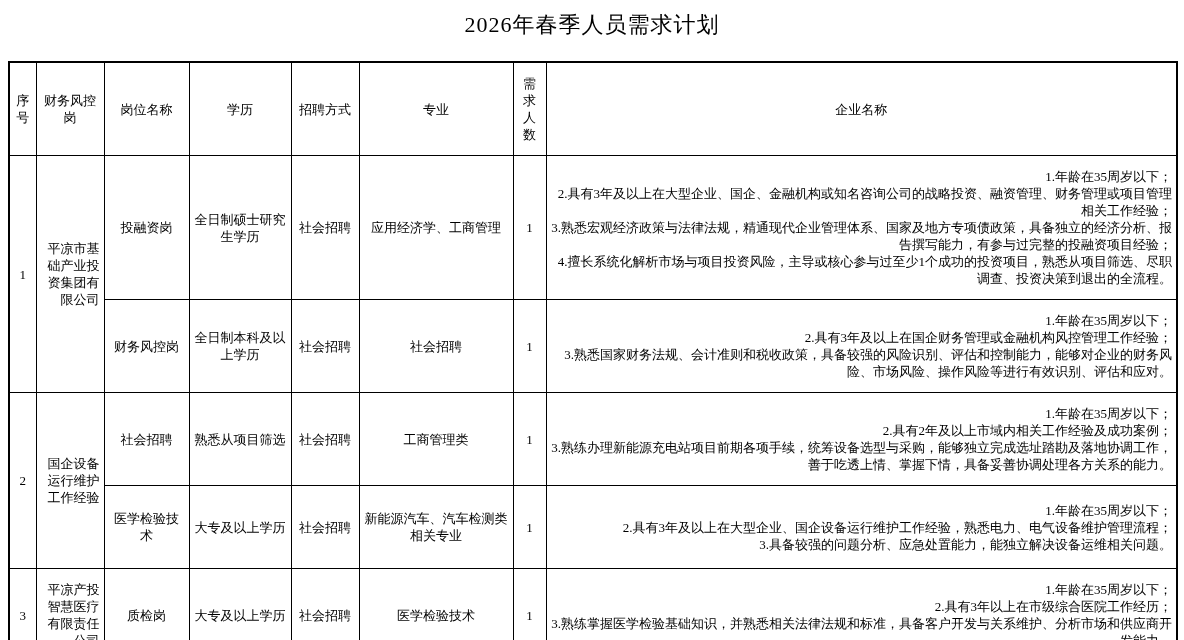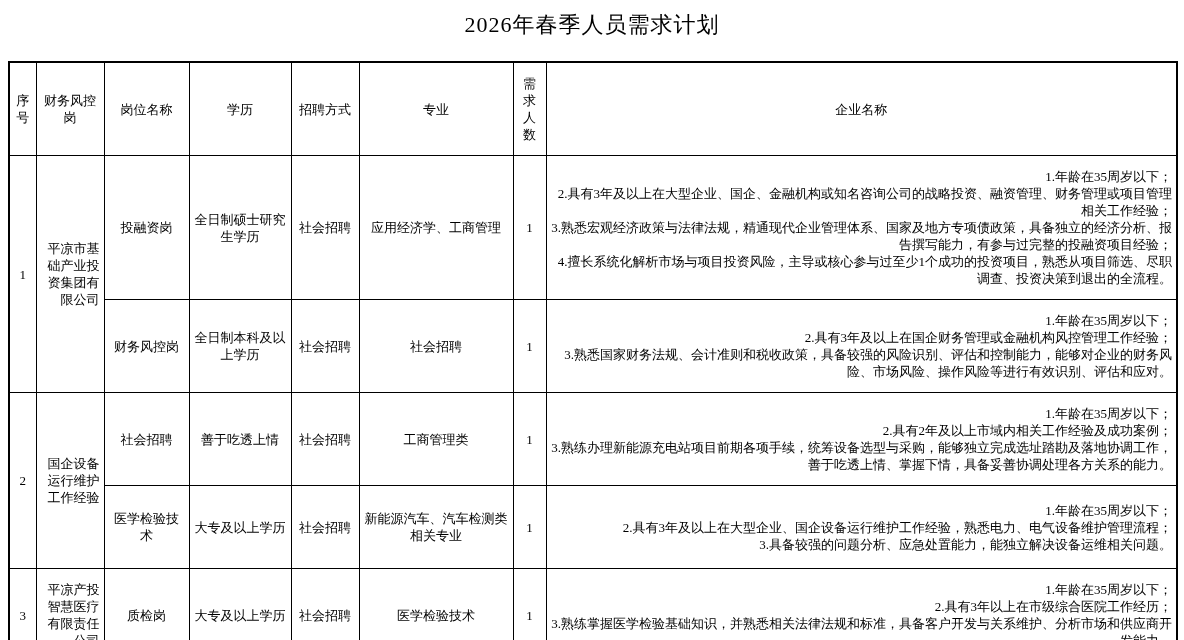--- a/index.html
+++ b/index.html
@@ -99,21 +99,21 @@
       <td class="c">社会招聘</td>
       <td class="c">1</td>
       <td class="req">1.年龄在35周岁以下；
 2.具有3年及以上在国企财务管理或金融机构风控管理工作经验；
 3.熟悉国家财务法规、会计准则和税收政策，具备较强的风险识别、评估和控制能力，能够对企业的财务风险、市场风险、操作风险等进行有效识别、评估和应对。</td>
     </tr>
     <tr class="h-r3">
       <td class="c" rowspan="2">2</td>
       <td class="company" rowspan="2">国企设备运行维护工作经验</td>
       <td class="c">社会招聘</td>
-      <td class="c">善于吃透上情</td>
+      <td class="c">熟悉从项目筛选</td>
       <td class="c">社会招聘</td>
       <td class="c">工商管理类</td>
       <td class="c">1</td>
       <td class="req">1.年龄在35周岁以下；
 2.具有2年及以上市域内相关工作经验及成功案例；
 3.熟练办理新能源充电站项目前期各项手续，统筹设备选型与采购，能够独立完成选址踏勘及落地协调工作，善于吃透上情、掌握下情，具备妥善协调处理各方关系的能力。</td>
     </tr>
     <tr class="h-r4">
       <td class="c">医学检验技术</td>
       <td class="c">大专及以上学历</td>

